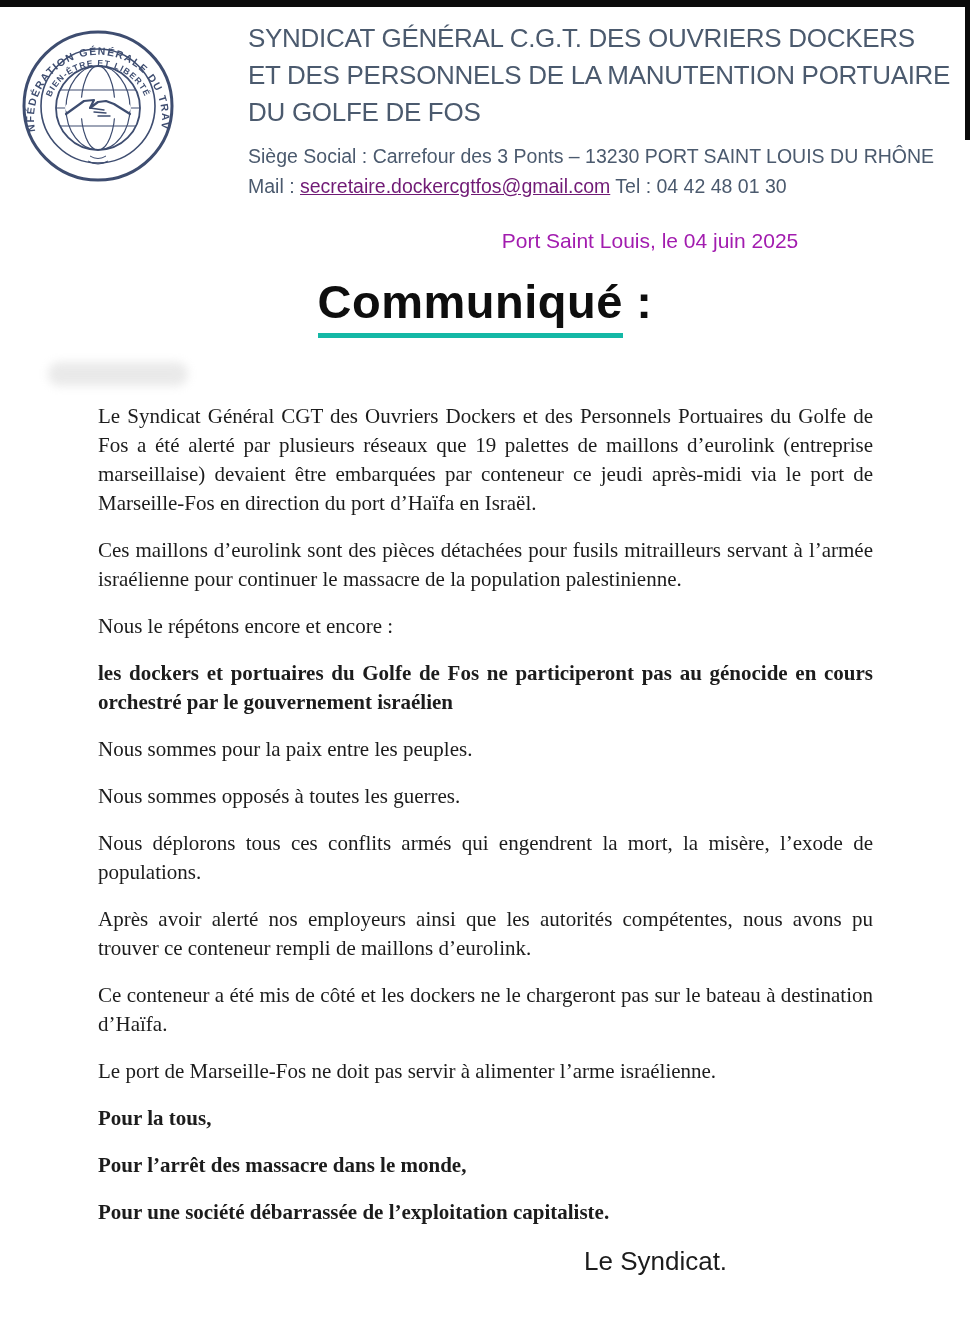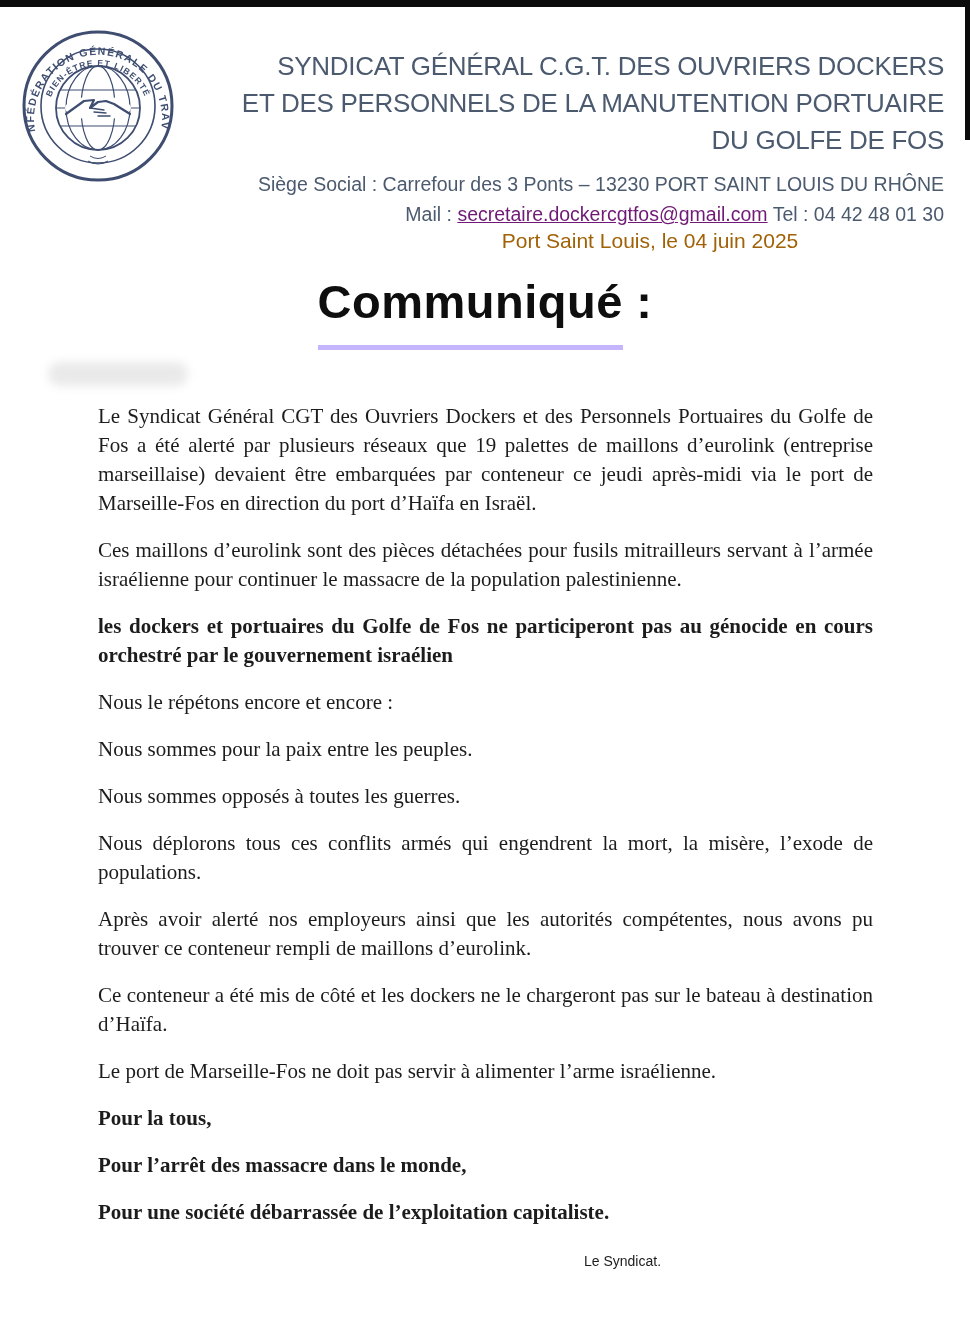--- a/index.html
+++ b/index.html
@@ -14,53 +14,53 @@
   
   .top-bar{position:absolute;top:0;left:0;width:970px;height:7px;background:#0b0b0b;}
   .right-sliver{position:absolute;top:0;right:0;width:5px;height:140px;background:#0b0b0b;}
   .smudge{
     position:absolute;top:362px;left:48px;width:140px;height:24px;
     background:#b9b9b9;opacity:.30;border-radius:12px;filter:blur(5px);
   }
   
   .logo{position:absolute;top:28px;left:20px;width:156px;height:156px;}
   .header-text{
-    position:absolute;top:20px;left:240px;width:704px;
-    text-align:right;color:#4b5a6e;margin-top:28px;
+    position:absolute;top:20px;left:248px;width:704px;
+    text-align:left;color:#4b5a6e;
   }
   .org-line{
     font-size:26px;line-height:37px;font-weight:500;
     letter-spacing:-0.3px;white-space:nowrap;
   }
   .address-line{font-size:19.5px;line-height:26px;margin-top:12px;white-space:nowrap;}
   .mail-line{font-size:19.5px;line-height:26px;margin-top:4px;white-space:nowrap;}
   .email-link{color:#701a75;text-decoration:underline;}
   
   .date-line{
     position:absolute;top:229px;left:330px;right:0;
-    text-align:center;font-size:21px;color:#a16207;
+    text-align:center;font-size:21px;color:#a21caf;
   }
   
   .doc-title{
     position:absolute;top:274px;left:0;width:100%;
     text-align:center;font-size:47px;font-weight:bold;color:#0e0e0e;
     letter-spacing:0.5px;
   }
-  .doc-title .underlined{border-bottom:5px solid #c4b5fd;padding-bottom:17px;}
+  .doc-title .underlined{border-bottom:5px solid #14b8a6;padding-bottom:5px;}
   
   .body-text{
     position:absolute;top:402px;left:97px;width:776px;
     font-size:21px;line-height:29px;color:#1c1c1c;
     text-align:justify;
   }
   .para{margin:0 0 18px 1px;font-family:Liberation Serif, serif;}
   .para.bold{font-weight:bold;}
   .signature{
     margin-top:20px;margin-left:487px;
-    font-size:14px;text-align:left;
+    font-size:26px;text-align:left;
   }
   svg text{fill:#3e4d70;}
 </style>
 </head>
 <body>
 
 <div class="page">
 
   <div class="top-bar"></div>
   <div class="right-sliver"></div>
@@ -112,22 +112,22 @@
   </div>
 
   <div class="date-line">Port Saint Louis, le 04 juin 2025</div>
 
   <div class="doc-title"><span class="underlined">Communiqué</span><span> :</span></div>
 
   <div class="body-text">
 
   <p class="para">Le Syndicat Général CGT des Ouvriers Dockers et des Personnels Portuaires du Golfe de Fos a été alerté par plusieurs réseaux que 19 palettes de maillons d’eurolink (entreprise marseillaise) devaient être embarquées par conteneur ce jeudi après-midi via le port de Marseille-Fos en direction du port d’Haïfa en Israël.</p>
       <p class="para">Ces maillons d’eurolink sont des pièces détachées pour fusils mitrailleurs servant à l’armée israélienne pour continuer le massacre de la population palestinienne.</p>
+      <p class="para">Nous le répétons encore et encore :</p>
       <p class="para bold">les dockers et portuaires du Golfe de Fos ne participeront pas au génocide en cours orchestré par le gouvernement israélien</p>
-      <p class="para">Nous le répétons encore et encore :</p>
       <p class="para">Nous sommes pour la paix entre les peuples.</p>
       <p class="para">Nous sommes opposés à toutes les guerres.</p>
       <p class="para">Nous déplorons tous ces conflits armés qui engendrent la mort, la misère, l’exode de populations.</p>
       <p class="para">Après avoir alerté nos employeurs ainsi que les autorités compétentes, nous avons pu trouver ce conteneur rempli de maillons d’eurolink.</p>
       <p class="para">Ce conteneur a été mis de côté et les dockers ne le chargeront pas sur le bateau à destination d’Haïfa.</p>
       <p class="para">Le port de Marseille-Fos ne doit pas servir à alimenter l’arme israélienne.</p>
       <p class="para bold">Pour la tous,</p>
       <p class="para bold">Pour l’arrêt des massacre dans le monde,</p>
       <p class="para bold">Pour une société débarrassée de l’exploitation capitaliste.</p>
       <p class="signature">Le Syndicat.</p>

